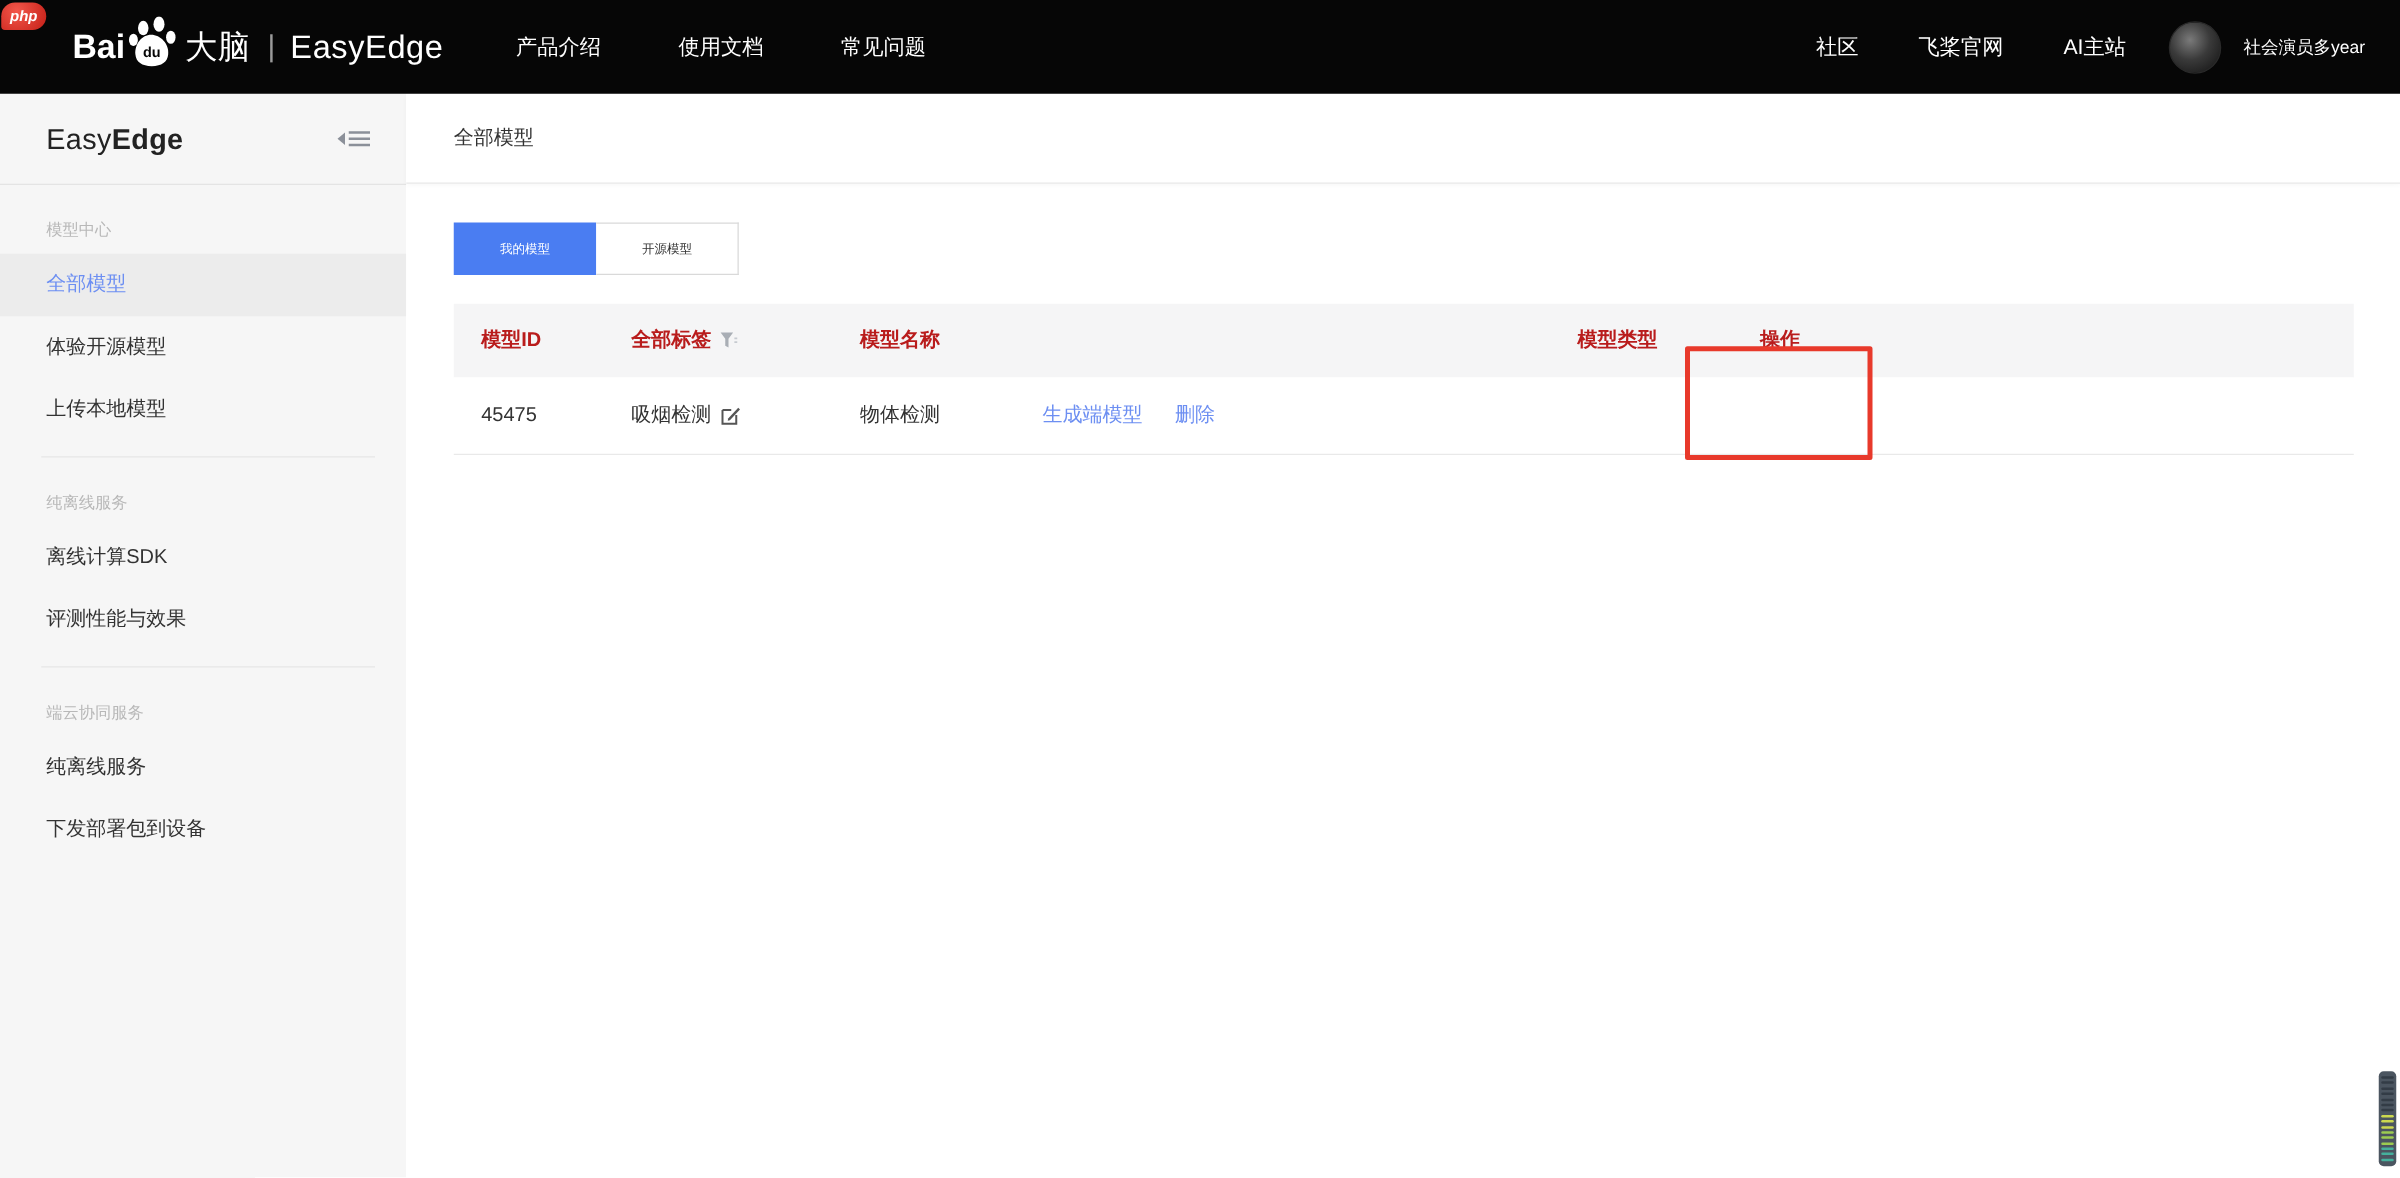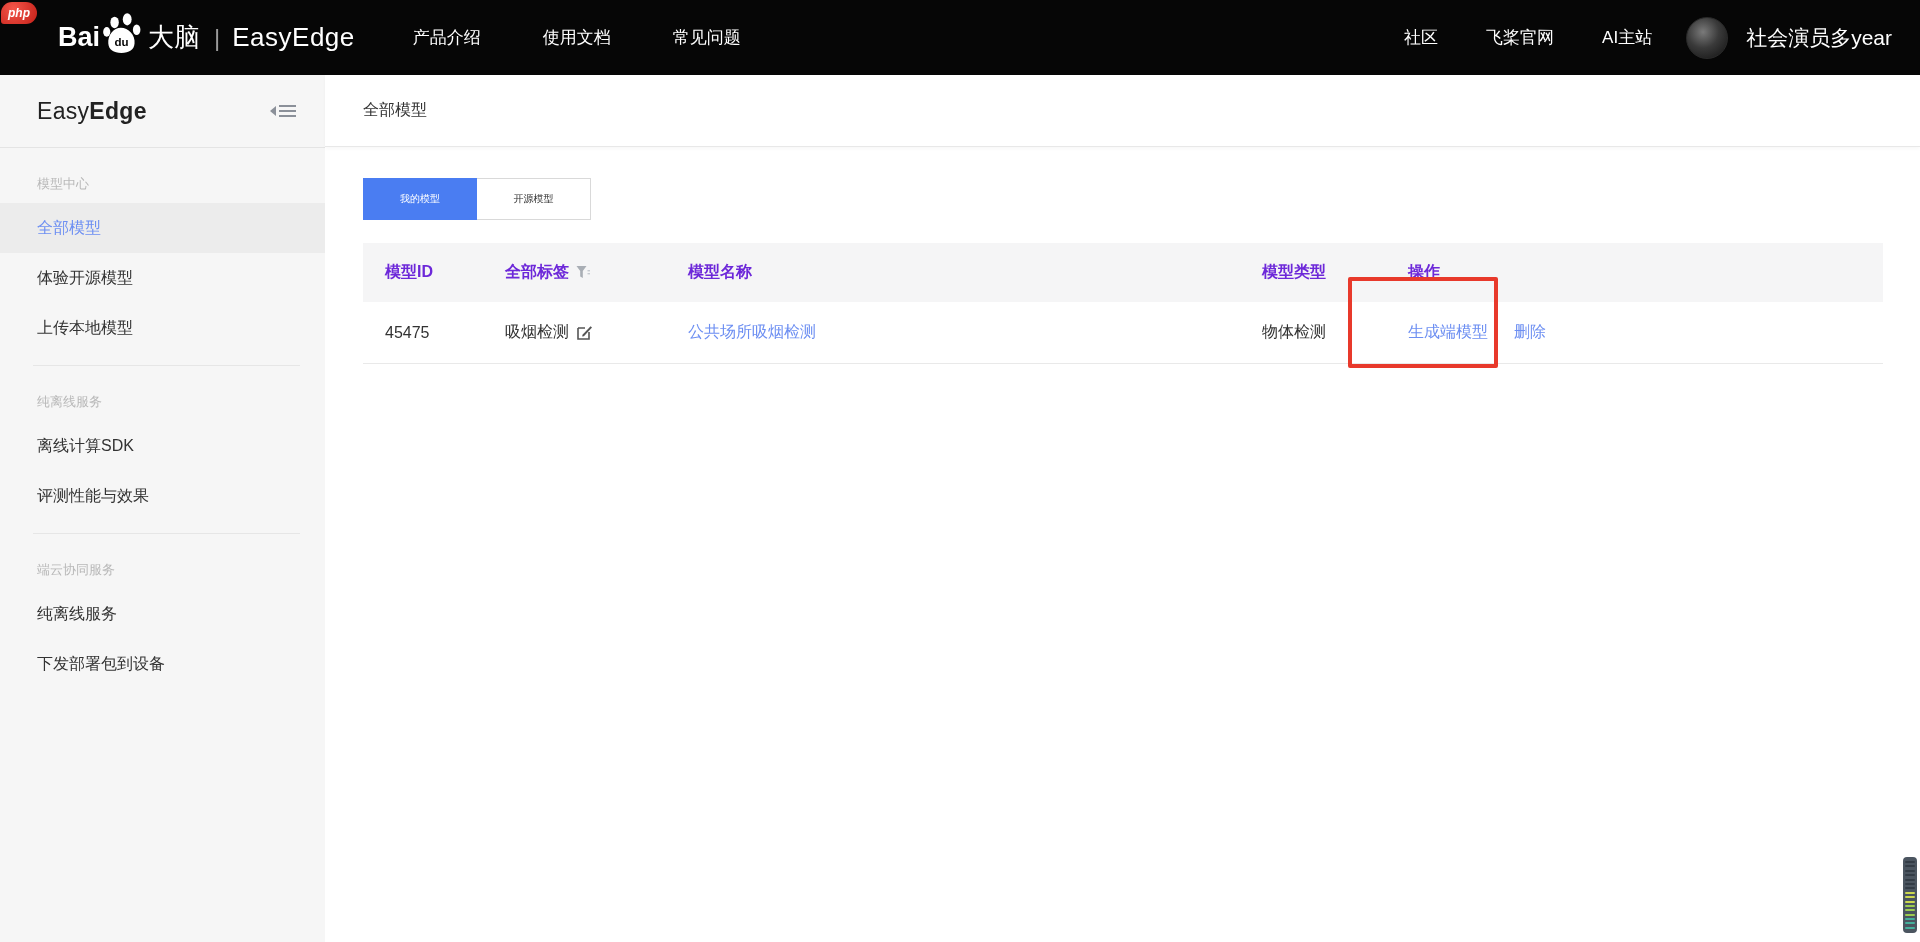--- a/index.html
+++ b/index.html
@@ -19,21 +19,21 @@
   .brand .paw { width:42px; height:42px; margin:-8px 2px 0 2px; position:relative; }
   .brand .brain { color:#fff; font-size:26px; font-weight:400; margin-left:2px; }
   .brand .sep { color:#9a9a9a; font-size:24px; font-weight:200; margin:0 12px 0 14px; }
   .brand .product { color:#fff; font-size:26px; font-weight:500; letter-spacing:.5px; }
   .top-links { display:flex; margin-left:58px; gap:62px; }
   .top-links a, .top-right a { color:#fff; font-size:17px; text-decoration:none; cursor:pointer; }
   .top-right { margin-left:auto; display:flex; align-items:center; gap:48px; margin-right:28px; }
   .avatar { width:42px; height:42px; border-radius:50%; margin-left:-14px;
     background:radial-gradient(circle at 40% 35%, #7a7a7a 0%, #3a3a3a 45%, #101010 100%);
     border:1px solid #2a2a2a; }
-  .username { color:#fff; font-size:21px; margin-left:-30px; cursor:pointer; }
+  .username { color:#fff; font-size:14px; margin-left:-30px; cursor:pointer; }
 
   
   .sidebar { position:absolute; left:0; top:75px; width:325px; height:867px;
     background:#f6f6f6; }
   .side-header { height:73px; display:flex; align-items:center; border-bottom:1px solid #e4e4e4; }
   .side-title { margin-left:37px; font-size:23px; color:#222; letter-spacing:.3px; }
   .side-title .t2 { font-weight:bold; }
   .collapse { margin-left:auto; margin-right:28px; cursor:pointer; display:flex; align-items:center; }
   .side-section-header { padding:27px 0 10px 37px; font-size:13px; color:#b8b8b8; }
   .side-item { height:50px; line-height:50px; padding-left:37px; font-size:16px;
@@ -49,21 +49,21 @@
 
   .tabs { display:flex; margin:31px 0 0 38px; }
   .tab { height:42px; min-width:114px; padding:0 24px; font-size:10px; display:flex;
     align-items:center; justify-content:center; cursor:pointer; background:#fff;
     border:1px solid #d9d9d9; color:#333; }
   .tab + .tab { border-left:none; }
   .tab.active { background:#4a7df2; color:#fff; border:none; }
 
   .table { margin:23px 38px 0 38px; width:1520px; }
   .thead { height:59px; background:#f5f5f6; display:flex; align-items:center;
-    padding-left:22px; font-size:16px; font-weight:bold; color:#6d28d9; }
+    padding-left:22px; font-size:16px; font-weight:bold; color:#b91c1c; }
   .trow { height:62px; background:#fff; display:flex; align-items:center;
     padding-left:22px; font-size:16px; color:#333; border-bottom:1px solid #e9e9e9; }
   .col-id { width:120px; }
   .col-tags { width:183px; display:flex; align-items:center; gap:7px; }
   .col-name { width:574px; }
   .col-type { width:146px; }
   .col-actions { flex:1; display:flex; align-items:center; gap:26px; }
   .blue-link { color:#6d8ff2; text-decoration:none; cursor:pointer; }
 
   .red-box { position:absolute; left:1348px; top:277px; width:150px; height:91px;
@@ -178,23 +178,20 @@
 
     <div class="trow">
       <span class="col-id">45475</span>
       <span class="col-tags">
         <span>吸烟检测</span>
         <svg width="17" height="17" viewBox="0 0 17 17">
           <path d="M2 4 H9 M2 4 V15 H13 V8" stroke="#555" stroke-width="1.6" fill="none"></path>
           <path d="M6.5 10.8 L14.6 2.2 L16 3.6 L7.9 12.2 L6.2 12.6 Z" fill="#555"></path>
         </svg>
       </span>
-      <span class="col-name">
-        <a class="blue-link">公共场所吸烟检测</a>
-      </span>
       <span class="col-type">物体检测</span>
       <span class="col-actions">
         <a class="blue-link">生成端模型</a>
         <a class="blue-link">删除</a>
       </span>
     </div>
   </div>
 </main>
 
 <div class="red-box"></div>

